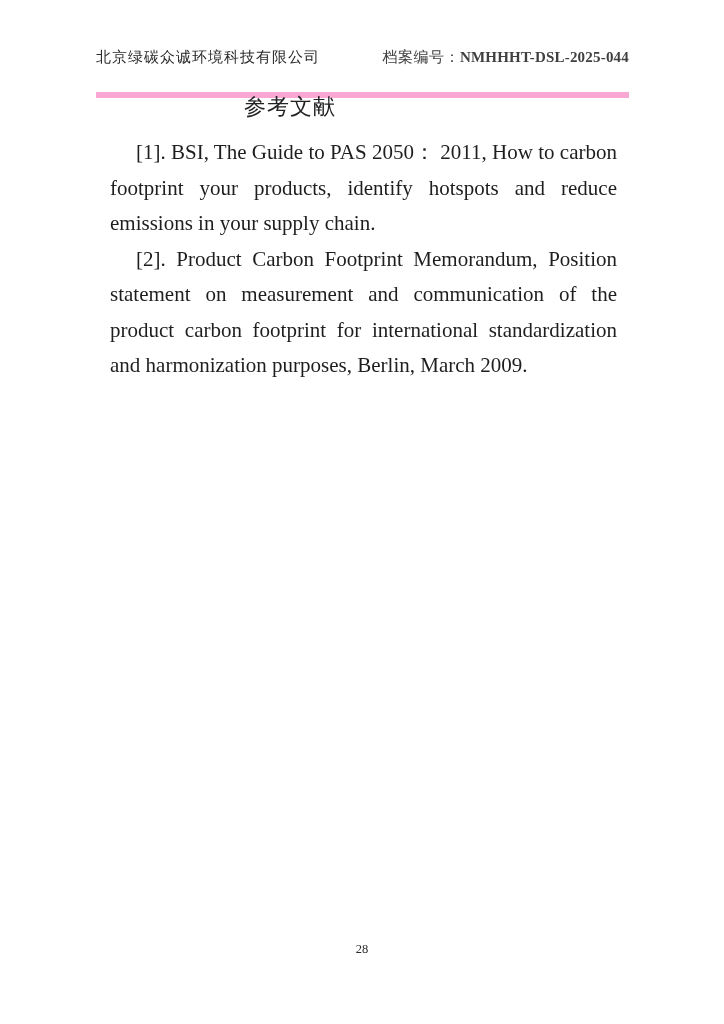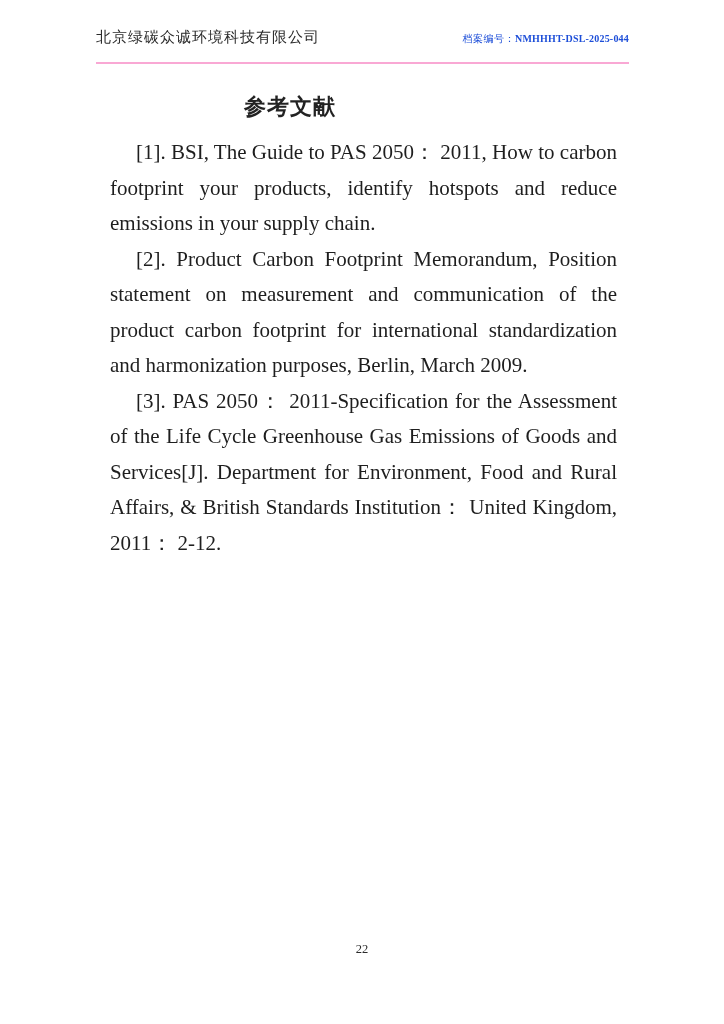--- a/index.html
+++ b/index.html
@@ -12,58 +12,58 @@
     width: 724px;
     height: 1024px;
     background: #ffffff;
     overflow: hidden;
     font-family: "Liberation Serif", "DejaVu Serif", serif;
     color: #1e1e1e;
   }
   
   .header {
     position: absolute;
-    top: 28px;
+    top: 48px;
     left: 96px;
     width: 533px;
-    padding-bottom: 14px;
-    border-bottom: 2px solid #f9a8d4;
+    padding-bottom: 25px;
+    border-bottom: 6px solid #f9a8d4;
     display: flex;
     justify-content: space-between;
     align-items: baseline;
   }
   .header .company {
     font-size: 15px;
     line-height: 19px;
     color: #2a2a2a;
     letter-spacing: 1px;
   }
   .header .docno {
-    font-size: 10px;
+    font-size: 15px;
     line-height: 19px;
-    color: #1d4ed8;
+    color: #404040;
     white-space: nowrap;
   }
   .header .docno .label {
     letter-spacing: 0.5px;
   }
   .header .docno .value {
     font-weight: bold;
     letter-spacing: 0.2px;
   }
   
   .doc-title {
     position: absolute;
     top: 92px;
     left: 0;
     width: 580px;
     text-align: center;
     font-size: 22px;
     line-height: 30px;
-    font-weight: bold;
+    font-weight: normal;
     color: #222222;
     letter-spacing: 1px;
   }
   
   .refs {
     position: absolute;
     top: 135px;
     left: 110px;
     width: 507px;
   }
@@ -97,18 +97,17 @@
     <span class="docno">
       <span class="label">档案编号：</span><span class="value">NMHHHT-DSL-2025-044</span>
     </span>
   </div>
 
   <div class="doc-title">参考文献</div>
 
   <div class="refs">
     <p>[1]. BSI, The Guide to PAS 2050： 2011, How to carbon footprint your products, identify hotspots and reduce emissions in your supply chain.</p>
     <p>[2]. Product Carbon Footprint Memorandum, Position statement on measurement and communication of the product carbon footprint for international standardization and harmonization purposes, Berlin, March 2009.</p>
-    <p>[3]. PAS 2050： 2011-Specification for the Assessment of the Life Cycle Greenhouse Gas Emissions of Goods and Services[J]. Department for Environment, Food and Rural Affairs, &amp; British Standards Institution： United Kingdom, 2011： 2-12.</p>
   </div>
 
-  <div class="page-number">22</div>
+  <div class="page-number">28</div>
 
 </div>
 
 </body></html>

